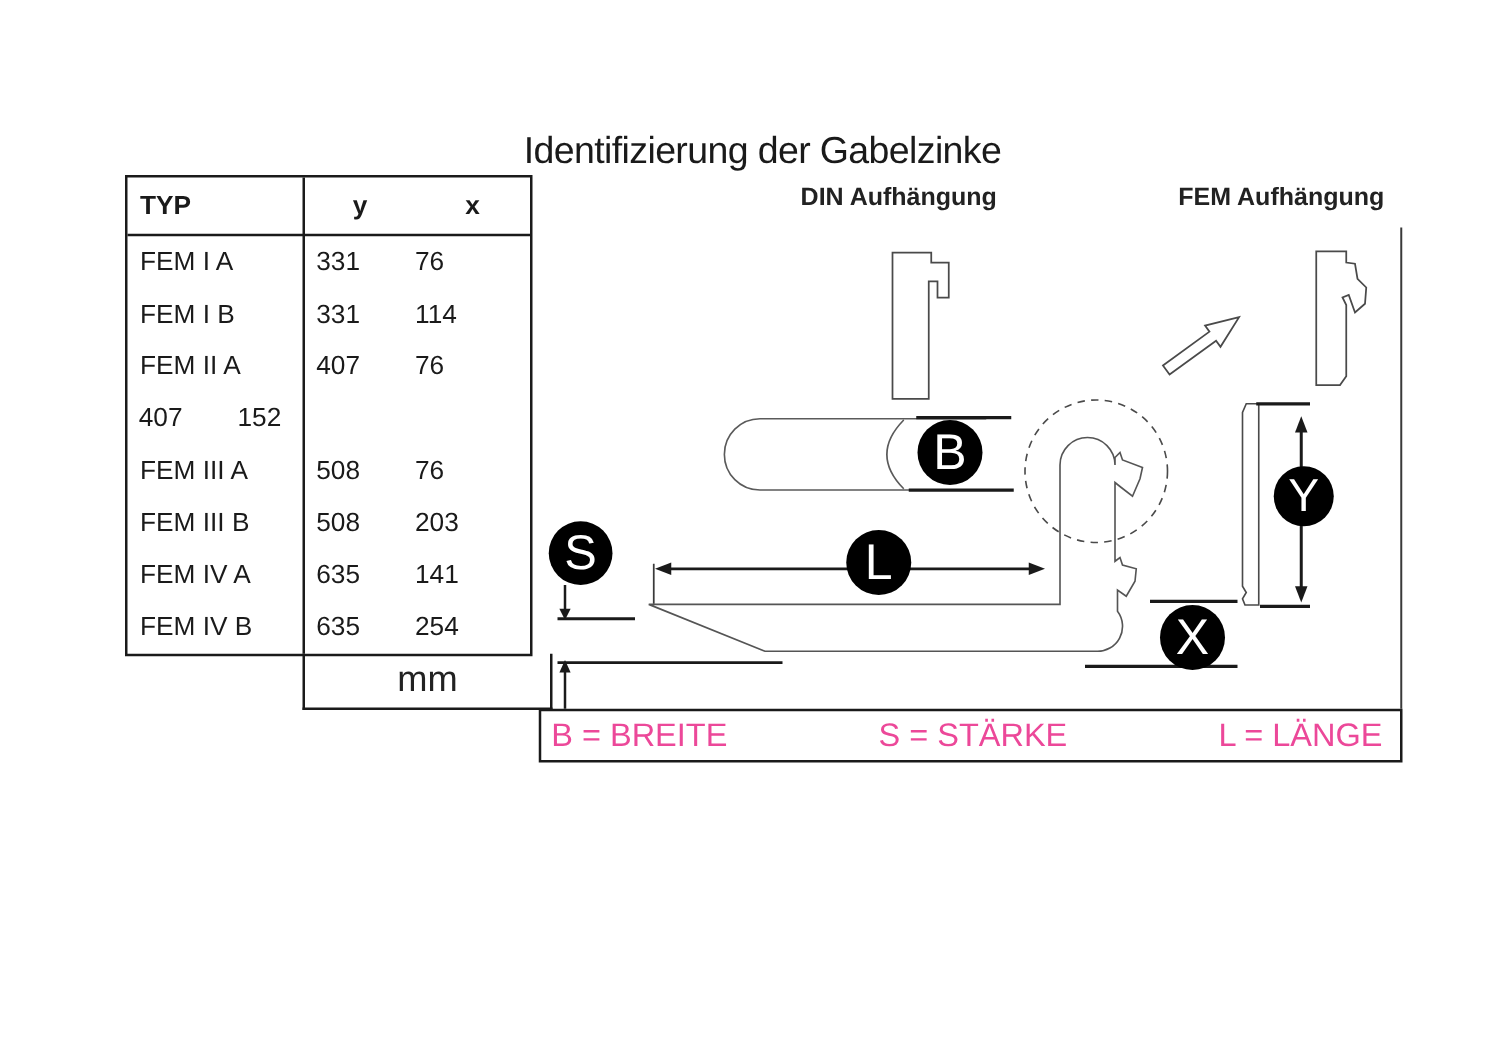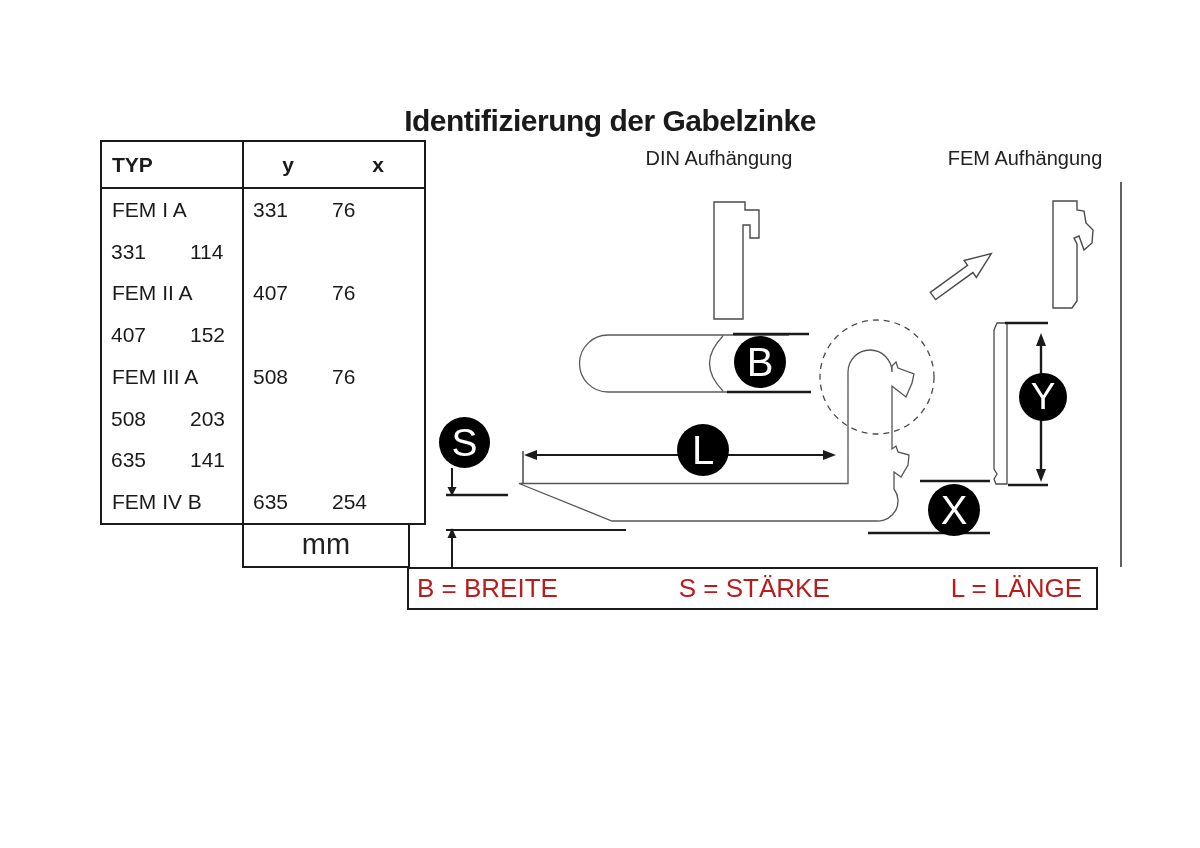--- a/index.html
+++ b/index.html
@@ -1,39 +1,39 @@
 <!DOCTYPE html>
 <html><head>
 <meta charset="utf-8">
 <style>
   html,body{margin:0;padding:0;background:#fff;}
   #page{position:relative;width:1200px;height:848px;background:#ffffff;overflow:hidden;
         font-family:"Liberation Sans","DejaVu Sans",sans-serif;color:#1a1a1a;}
   .abs{position:absolute;}
   
-  #title{left:310px;top:104px;width:600px;text-align:center;font-size:30px;font-weight:700;letter-spacing:-0.5px;}
-  .hanger-label{top:147px;width:220px;text-align:center;font-size:20px;font-weight:400;color:#222;}
+  #title{left:310px;top:104px;width:600px;text-align:center;font-size:30px;font-weight:400;letter-spacing:-0.5px;}
+  .hanger-label{top:147px;width:220px;text-align:center;font-size:20px;font-weight:700;color:#222;}
   #din-label{left:609px;}
   #fem-label{left:915px;}
   
   #fork-table{left:100px;top:140px;width:326px;height:385px;border:2px solid #1a1a1a;box-sizing:border-box;
               display:flex;flex-direction:column;font-size:21px;}
   #fork-table .vdivider{position:absolute;left:140px;top:0;bottom:0;width:2px;background:#1a1a1a;}
   .trow{display:flex;flex:1;align-items:center;}
   .thead{flex:0 0 45px;border-bottom:2px solid #1a1a1a;font-weight:600;}
   .c-typ{width:142px;padding-left:10px;box-sizing:border-box;}
   .c-y{width:88px;padding-left:9px;box-sizing:border-box;}
   .c-x{width:92px;padding-right:8px;box-sizing:border-box;text-align:left;}
   .thead .c-y{text-align:center;padding-left:0;}
   .thead .c-x{text-align:center;padding-right:0;}
-  #unit-box{left:242px;top:523px;width:168px;height:45px;border:2px solid #1a1a1a;border-top:none;
+  #unit-box{left:242px;top:523px;width:200px;height:45px;border:2px solid #1a1a1a;border-top:none;
             box-sizing:border-box;display:flex;align-items:center;justify-content:center;font-size:29px;color:#222;}
   
-  #legend{left:407px;top:567px;width:691px;height:43px;border:2px solid #1a1a1a;box-sizing:border-box;
-          display:flex;align-items:center;justify-content:space-between;padding:0 14px 0 8px;font-size:26px;color:#b91c1c;}
+  #legend{left:431px;top:567px;width:691px;height:43px;border:2px solid #1a1a1a;box-sizing:border-box;
+          display:flex;align-items:center;justify-content:space-between;padding:0 14px 0 8px;font-size:26px;color:#ec4899;}
   
   .marker{position:absolute;background:#000;border-radius:50%;color:#fff;display:flex;
           align-items:center;justify-content:center;font-weight:400;}
   
   #linework{left:0;top:0;pointer-events:none;}
 </style>
 </head>
 <body>
 
 <div id="page">
@@ -48,42 +48,45 @@
       <div class="c-typ">TYP</div>
       <div class="c-y">y</div>
       <div class="c-x">x</div>
     </div>
     <div class="trow">
       <div class="c-typ">FEM I A</div>
       <div class="c-y">331</div>
       <div class="c-x">76</div>
     </div>
     <div class="trow">
+      <div class="c-typ">FEM I B</div>
       <div class="c-y">331</div>
       <div class="c-x">114</div>
     </div>
     <div class="trow">
       <div class="c-typ">FEM II A</div>
       <div class="c-y">407</div>
       <div class="c-x">76</div>
     </div>
     <div class="trow">
       <div class="c-y">407</div>
       <div class="c-x">152</div>
     </div>
     <div class="trow">
       <div class="c-typ">FEM III A</div>
       <div class="c-y">508</div>
       <div class="c-x">76</div>
     </div>
     <div class="trow">
+      <div class="c-typ">FEM III B</div>
       <div class="c-y">508</div>
       <div class="c-x">203</div>
     </div>
     <div class="trow">
+      <div class="c-typ">FEM IV A</div>
       <div class="c-y">635</div>
       <div class="c-x">141</div>
     </div>
     <div class="trow">
       <div class="c-typ">FEM IV B</div>
       <div class="c-y">635</div>
       <div class="c-x">254</div>
     </div>
   </div>
   <div class="abs" id="unit-box">mm</div>

